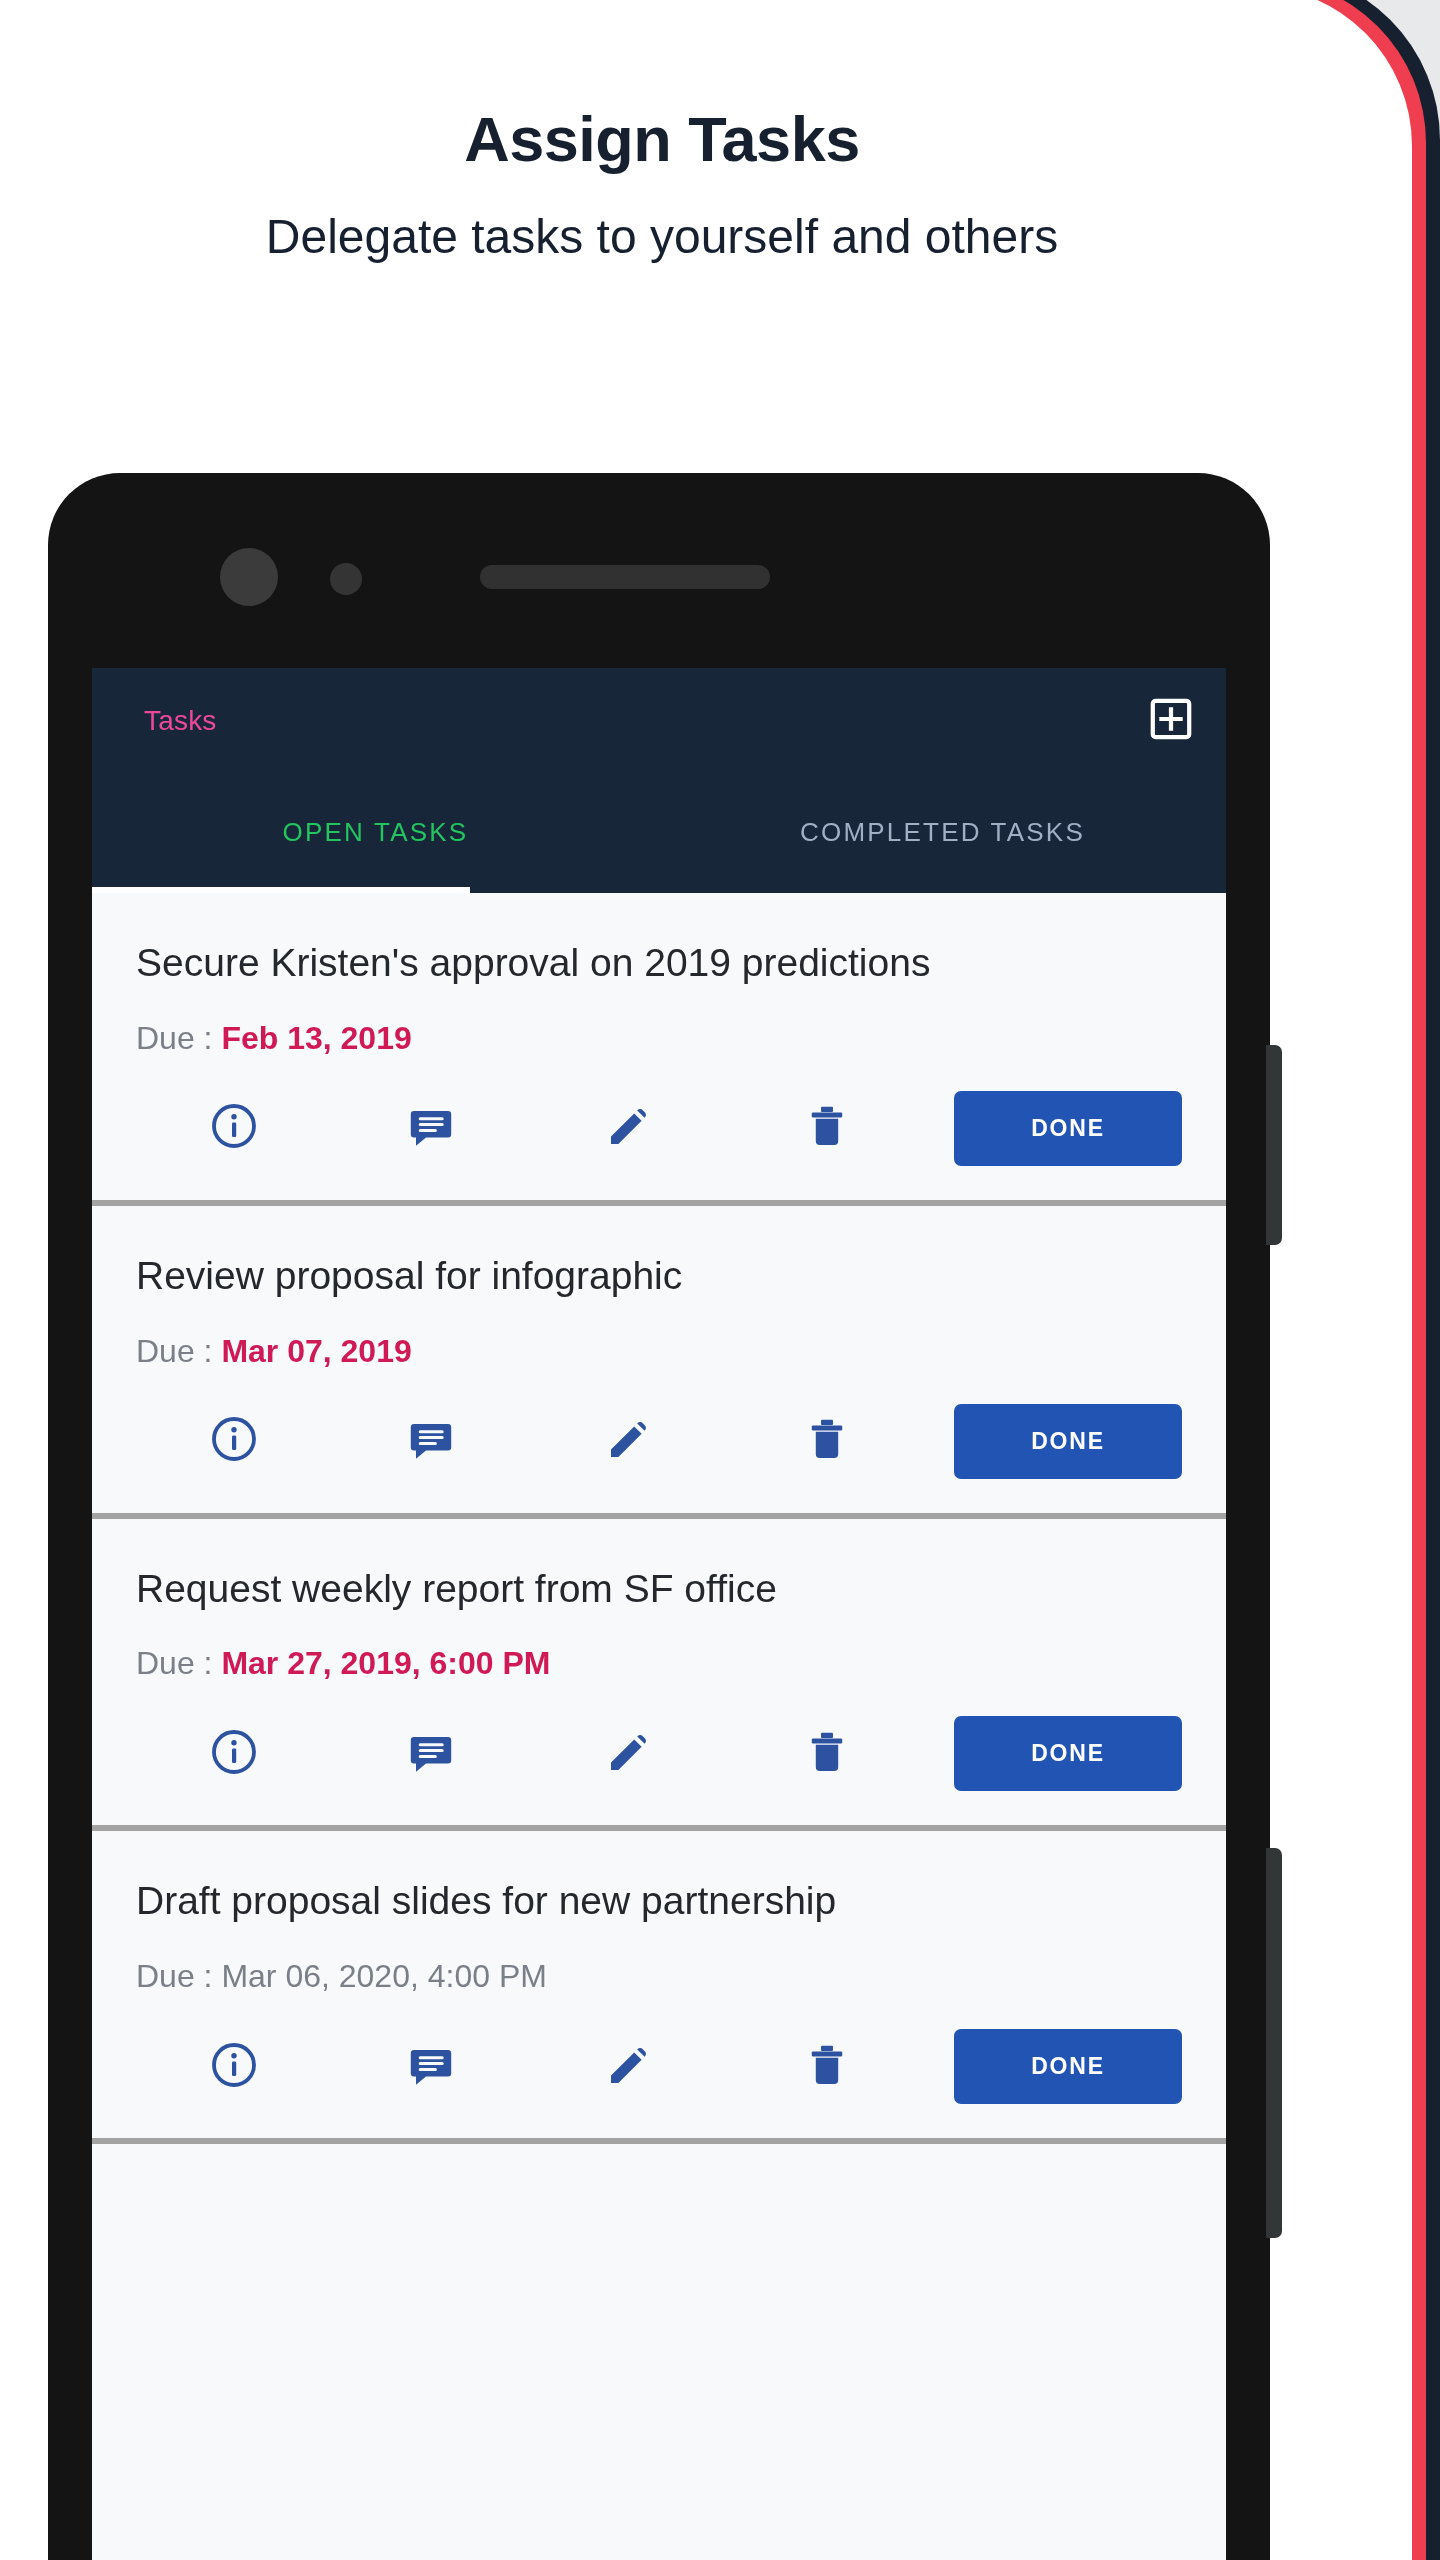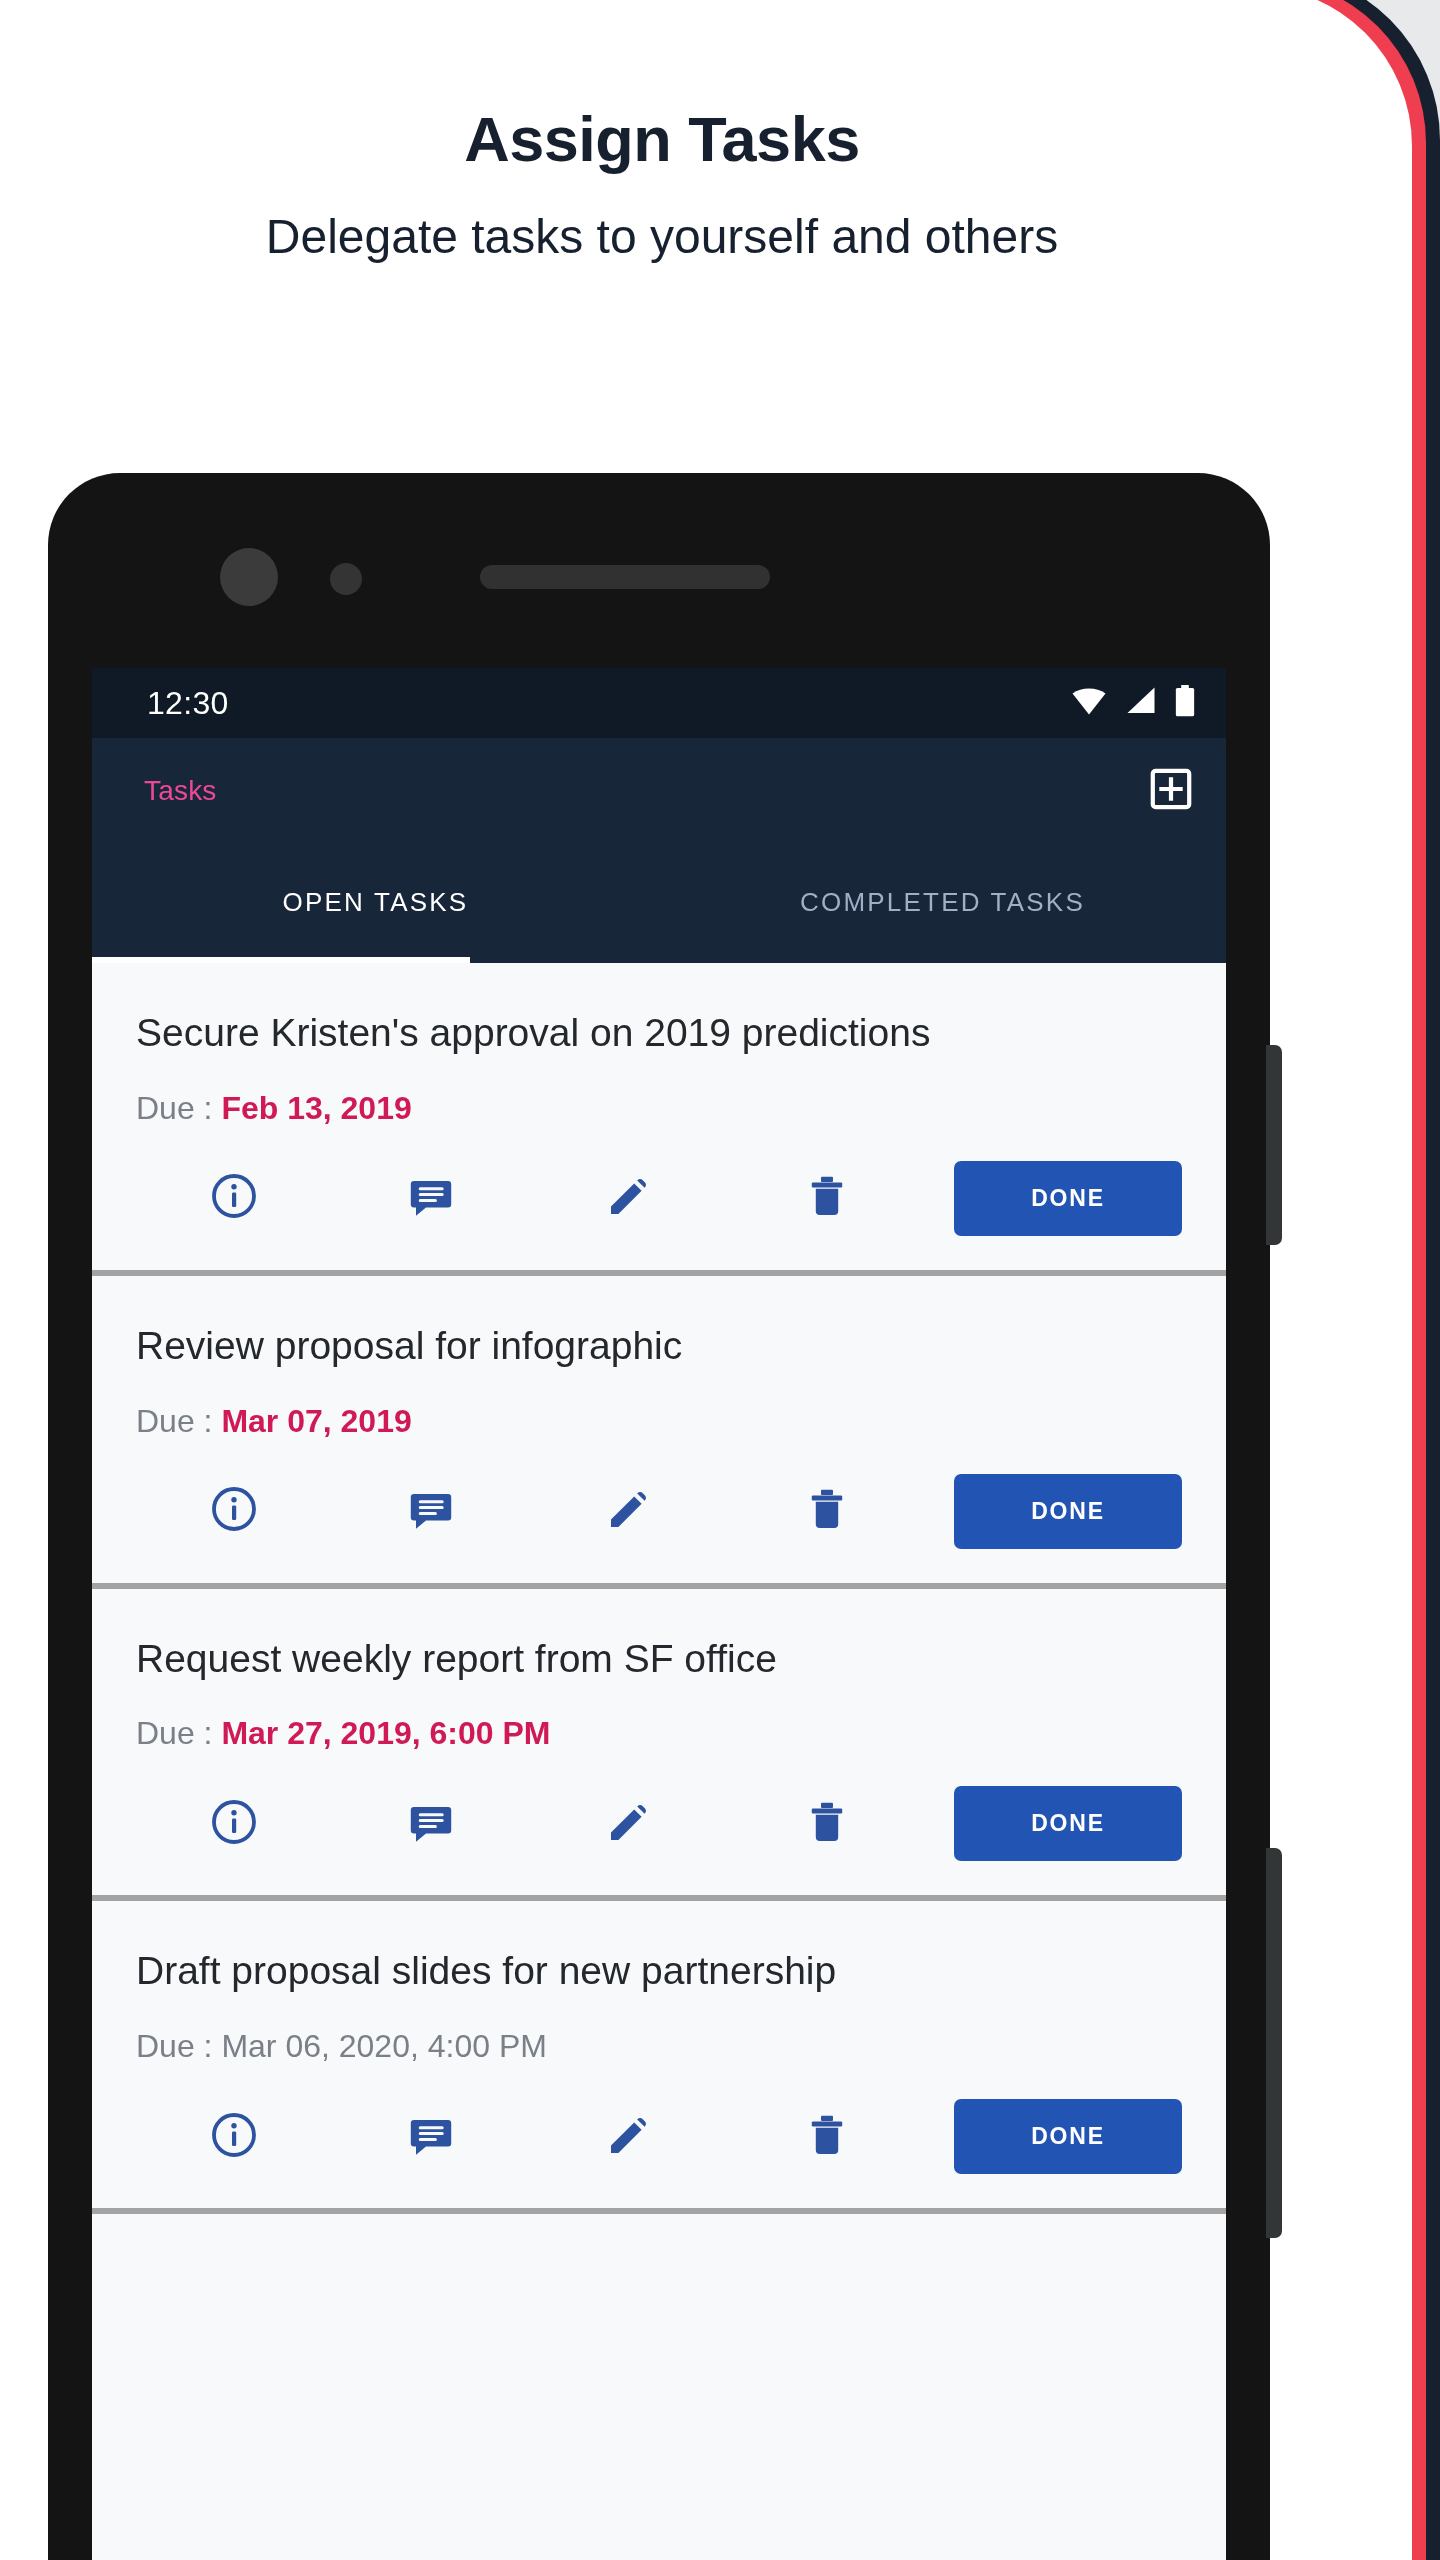--- a/index.html
+++ b/index.html
@@ -137,21 +137,21 @@
   .tab{
     flex:1;
     display:flex; align-items:center; justify-content:center;
     text-align:center;
     font-size:26px;
     letter-spacing:2.2px;
     color:#9fb0c4;
     line-height:1.35;
     padding:0 12px;
   }
-  .tab.active{ color:#ffffff;justify-content:center; }
+  .tab.active{ color:#22c55e;justify-content:center; }
   .tab-indicator{
     position:absolute;
     bottom:0; left:0;
     width:33.33%;
     height:6px;
     background:#ffffff;
   }
 
   
   .task-list{ background:#f7f9fb; }
@@ -219,41 +219,20 @@
     <div class="phone-btn volume"></div>
 
     <div class="cam-row">
       <div class="cam-lens"></div>
       <div class="cam-sensor"></div>
       <div class="speaker"></div>
     </div>
 
     <div class="screen">
 
-      <div class="statusbar">
-        <span class="status-time">12:30</span>
-        <span class="status-icons">
-          <span>
-            <svg width="38" height="30" viewBox="0 0 24 20">
-                <path d="M1 5 C7 0.5, 17 0.5, 23 5 L12 19 Z" fill="#ffffff"></path>
-              </svg>
-          </span>
-          <span>
-            <svg width="34" height="30" viewBox="0 0 22 20">
-                <path d="M20 1 L20 18 L2 18 Z" fill="#ffffff"></path>
-              </svg>
-          </span>
-          <span>
-            <svg width="22" height="32" viewBox="0 0 14 21">
-              <rect x="4.5" y="0" width="5" height="2.4" fill="#ffffff"></rect>
-              <rect x="1" y="2" width="12" height="18.5" rx="1" fill="#ffffff"></rect>
-            </svg>
-          </span>
-        </span>
-      </div>
 
       <div class="appbar">
         <span class="appbar-title">Tasks</span>
         <span class="appbar-action">
           <span>
             <svg width="46" height="46" viewBox="0 0 24 24">
               <rect x="2.5" y="2.5" width="19" height="19" rx="1.5" fill="none" stroke="#ffffff" stroke-width="2.2"></rect>
               <path d="M12 7 V17 M7 12 H17" stroke="#ffffff" stroke-width="2.2" stroke-linecap="square"></path>
             </svg>
           </span>

